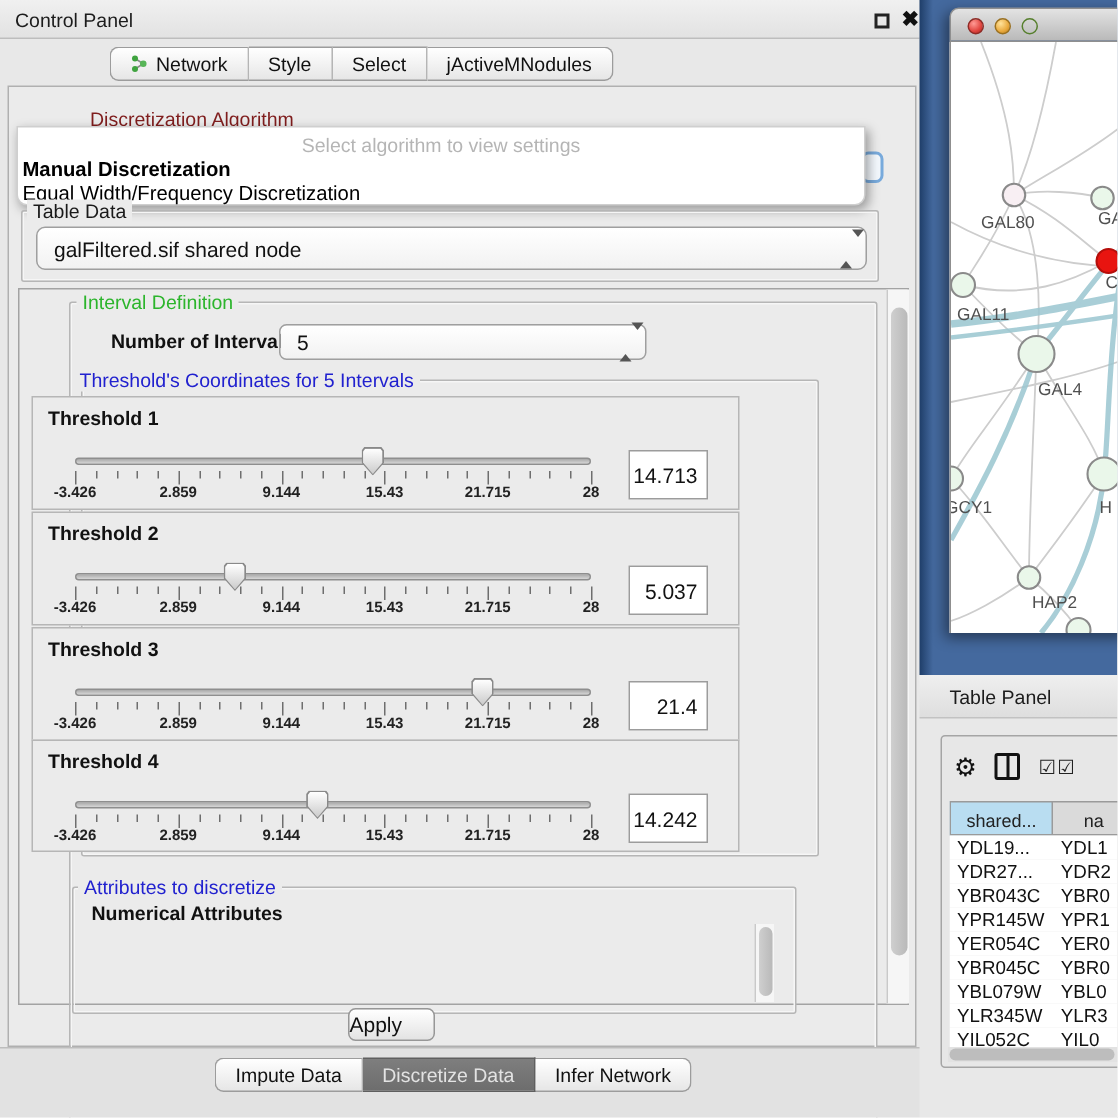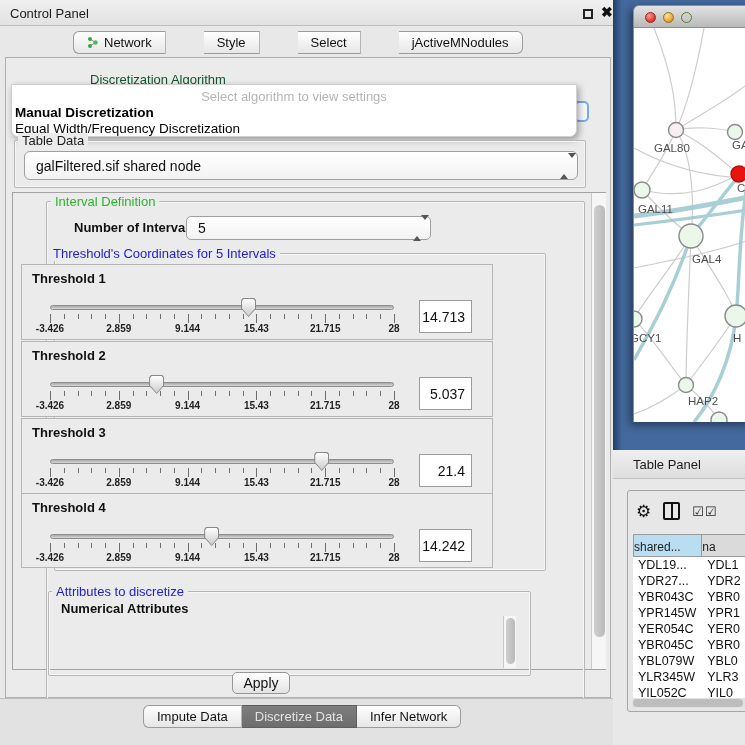--- a/index.html
+++ b/index.html
@@ -16,31 +16,31 @@
 
   #content-frame { left:5px; top:57px; width:606px; height:641px; background:#ebebeb; border:1px solid #b0b0b0; }
 
   
   .tabstrip { display:flex; position:absolute; }
   .seg { display:flex; align-items:center; gap:5px; padding:0 13px; height:23px; font-size:13px; color:#111;
          background:linear-gradient(#ffffff,#e6e6e6); border-top:1px solid #9c9c9c; border-bottom:1px solid #9c9c9c; border-right:1px solid #b5b5b5; }
   .seg:first-child { border-left:1px solid #9c9c9c; border-radius:6px 0 0 6px; }
   .seg:last-child  { border-radius:0 6px 6px 0; border-right:1px solid #9c9c9c;text-align:center; }
   .seg.sel { background:linear-gradient(#7e7e7e,#6d6d6d); color:#e3e3e3; border-color:#5f5f5f; }
-  #top-tabs { left:73px; top:31px;gap:38px; }
+  #top-tabs { left:73px; top:31px; }
   #bottom-bar { left:0; top:698px; width:613px; height:47px; background:#e2e2e2; border-top:1px solid #bdbdbd; }
   #bottom-tabs { left:143px; top:705px; }
 
   
   .group { position:absolute; border:1px solid #b6b6b6; border-radius:2px; box-shadow:inset 0 0 0 1px #f6f6f6; }
   .group-title { position:absolute; font-size:13px; background:#ebebeb; padding:0 4px; white-space:nowrap; }
   .t-green { color:#2cb52c; }
   .t-blue  { color:#2121cf; }
   .t-black { color:#1a1a1a; }
-  .t-ghost { color:#14532d;margin-left:30px; }
+  .t-ghost { color:#7f1d1d; }
 
   
   .combo { position:absolute; background:linear-gradient(#ffffff,#f2f2f2); border:1px solid #9f9f9f; border-radius:6px;
            font-size:14px; color:#111; display:flex; align-items:center; padding-left:11px; }
   .spin { position:absolute; right:8px; top:50%; transform:translateY(-50%); width:9px; }
   .spin .up   { width:0; height:0; border-left:4px solid transparent; border-right:4px solid transparent; border-bottom:5px solid #555; margin-bottom:3px; }
   .spin .down { width:0; height:0; border-left:4px solid transparent; border-right:4px solid transparent; border-top:5px solid #555; }
 
   
   #ghost-combo { left:574px; top:101px; width:15px; height:21px; background:#f3f8fd; border:2px solid #78aadc; border-radius:5px; }
@@ -70,21 +70,21 @@
   .tick { position:absolute; width:1px; background:#6e6e6e; top:49px; }
   .ticklabel { position:absolute; top:58px; width:54px; margin-left:-27px; text-align:center; font-size:10px; font-weight:bold; color:#222; }
   .valbox { position:absolute; left:397px; top:35px; width:53px; height:33px; background:#fff; border:1px solid #9c9c9c;
             font-size:14px; color:#111; text-align:right; padding:8px 6px 0 0; }
 
   
   #attr-list { left:56px; top:614px; width:460px; height:52px; background:#ffffff; border:1px solid #9c9c9c; overflow:hidden; }
   .attr-item { font-size:13px; color:#111; padding:1px 0 1px 12px; height:16px; white-space:nowrap; }
 
   #apply-btn { left:232px; top:672px; width:58px; height:22px; background:linear-gradient(#ffffff,#e3e3e3);
-               border:1px solid #979797; border-radius:5px; font-size:14px; color:#111; text-align:center; padding-top:2px; }
+               border:1px solid #979797; border-radius:5px; font-size:14px; color:#111; padding-top:2px; }
 
   
   #desktop { left:613px; top:0; width:132px; height:450px; background:linear-gradient(90deg,#1f3e69 0px,#44699e 9px); }
   #net-window { left:633px; top:5px; width:120px; height:417px; border-radius:6px 6px 0 0;
                 box-shadow:-3px 3px 9px rgba(0,0,0,.45); }
   #net-titlebar { left:0; top:0; width:100%; height:23px; background:linear-gradient(#e3e3e3,#b9b9b9);
                   border:1px solid #8f8f8f; border-radius:6px 6px 0 0; }
   .light { position:absolute; top:6px; width:11px; height:11px; border-radius:50%; }
   #light-red    { left:11px; background:radial-gradient(circle at 35% 30%,#ff9a94,#e0443e 60%,#a02722); border:1px solid #8e2b26; }
   #light-yellow { left:29px; background:radial-gradient(circle at 35% 30%,#ffe29a,#e9a93d 60%,#b07a1e); border:1px solid #9a7020; }
@@ -95,21 +95,21 @@
                         border-bottom:1px solid #c2c2c2; }
   #table-panel-title { left:20px; top:7px; font-size:13px; color:#1c1c1c; }
   #table-container { left:627px; top:490px; width:130px; height:222px; background:#e7e7e7; border:1px solid #a5a5a5; border-radius:3px; }
   #tp-toolbar { left:8px; top:6px; height:28px; display:flex; align-items:center; gap:12px; }
   #gear-icon { font-size:17px; color:#111; line-height:1; }
   #split-icon { width:17px; height:18px; border:2px solid #111; border-radius:2px; position:relative; }
   #split-icon::after { content:""; position:absolute; left:50%; top:0; width:2px; height:100%; background:#111; transform:translateX(-50%); }
   .check-icon { font-size:13px; color:#222; line-height:1; }
   #tp-table { position:absolute; left:5px; top:43px; width:124px; overflow:hidden; }
   .tp-hrow, .tp-row { display:flex; }
-  .tp-hcell { height:23px; font-size:12px; color:#222; text-align:left; padding-top:5px;
+  .tp-hcell { height:23px; font-size:12px; color:#222; text-align:center; padding-top:5px;
               border:1px solid #9a9a9a; border-left:none; }
   .tp-hcell:first-child { border-left:1px solid #9a9a9a; }
   .tp-cell { height:16px; font-size:12.5px; color:#111; padding:1px 0 0 5px; background:#fff; white-space:nowrap; }
 
   .icon-net { width:12px; height:13px; }
 </style>
 </head>
 <body>
 
 <div id="screen">

